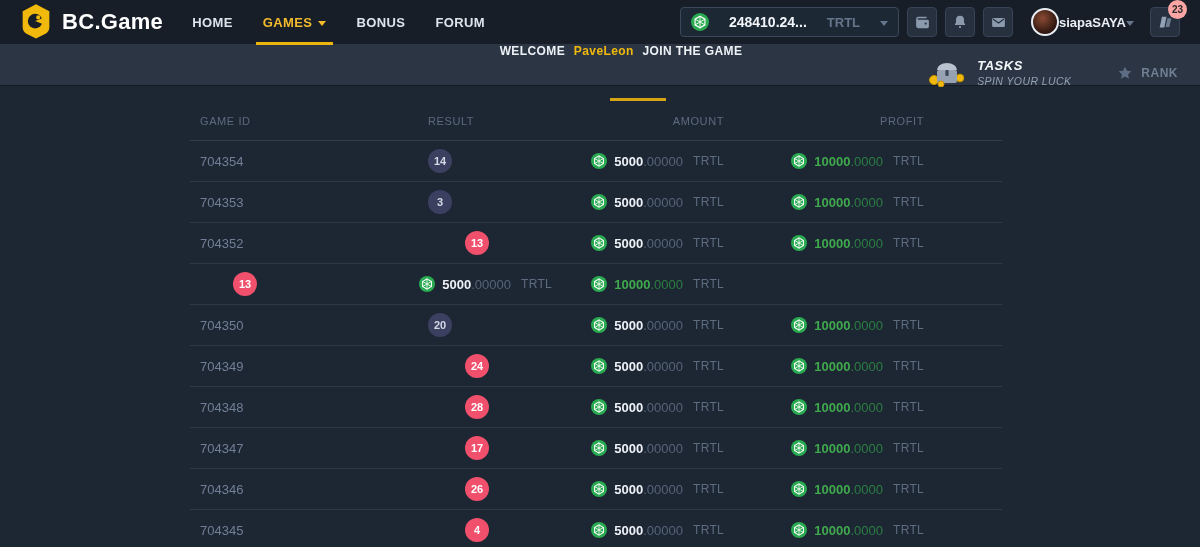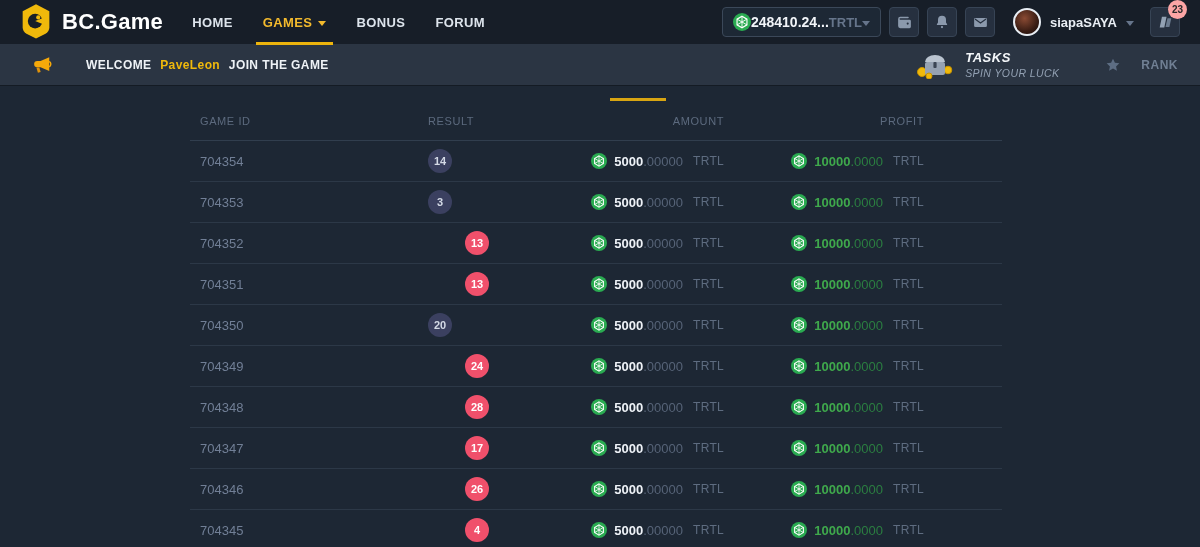--- a/index.html
+++ b/index.html
@@ -28,62 +28,62 @@
     content:""; position:absolute; left:8px; right:8px; bottom:-1px;
     height:3px; background:#edb40d;
   }
   .caret {
     display:inline-block; width:0; height:0;
     border-left:4px solid transparent; border-right:4px solid transparent;
     border-top:5px solid currentColor; margin-top:2px;
   }
   .topbar-right { margin-left:auto; display:flex; align-items:center; }
   .balance-pill {
-    height:30px; display:flex; align-items:center; gap:0;
+    height:30px; display:flex; align-items:center; gap:20px;
     padding:0 10px; background:#1d2835; border:1px solid #3b4859;
     border-radius:4px; cursor:pointer;
   }
   .balance-value { font-size:14px; font-weight:bold; color:#f2f5f9; }
   .balance-cur { font-size:13px; font-weight:bold; color:#66758b; }
   .balance-pill .caret { color:#66758b; }
   .icon-btn {
     width:30px; height:30px; margin-left:8px;
     background:#26303f; border:1px solid #374455; border-radius:4px;
     display:flex; align-items:center; justify-content:center; cursor:pointer;
     position:relative;
   }
-  .user-menu { display:flex; align-items:center; gap:9px; margin-left:18px; cursor:pointer; }
+  .user-menu { display:flex; align-items:center; margin-left:18px; cursor:pointer; }
   .avatar {
     width:28px; height:28px; border-radius:50%;
     border:2px solid #e8edf3;
     background:radial-gradient(circle at 40% 35%, #8a4a33, #3a1d14 60%, #120806);
   }
   .user-name { font-size:13px; font-weight:bold; color:#e9eef4; }
   .user-menu .caret { color:#66758b; }
   .chat-btn { margin-left:16px; }
   .chat-badge {
     position:absolute; top:-8px; right:-8px;
     min-width:19px; height:19px; border-radius:50%;
     background:#fca5a5; color:#2a2a2a;
     font-size:10px; font-weight:bold;
     display:flex; align-items:center; justify-content:center;
   }
   
   .banner {
     height:42px; background:#2b3543;
     display:flex; align-items:center; padding:0 22px 0 30px;
-    border-bottom:1px solid #141b24; position:relative; z-index:2;
+    border-bottom:1px solid #141b24; position:relative; z-index:2;flex-direction:column;
   }
   .welcome-text { margin-left:34px; font-size:12px; font-weight:bold; letter-spacing:.4px; color:#eef2f6; }
   .welcome-text .uname { color:#f0b90b; margin:0 5px; }
   .banner-right { margin-left:auto; display:flex; align-items:center; }
   .tasks-widget { display:flex; align-items:center; gap:12px; cursor:pointer; }
   .tasks-title { font-size:13px; font-weight:bold; font-style:italic; color:#f4f7fa; letter-spacing:.5px; }
   .tasks-sub { font-size:10.5px; font-style:italic; color:#93a1b3; letter-spacing:.4px; margin-top:2px; }
-  .rank-widget { display:flex; align-items:center; gap:20px; margin-left:46px; cursor:pointer; }
+  .rank-widget { display:flex; align-items:center; gap:8px; margin-left:46px; cursor:pointer; }
   .rank-label { font-size:12px; font-weight:bold; letter-spacing:.5px; color:#707f93; }
   
   main { position:relative; height:461px; }
   .tab-indicator {
     position:absolute; top:-3px; left:610px; width:56px; height:3px;
     background:#d8a512; z-index:4;
   }
   .bets-table { margin:15px 0 0 190px; width:812px; }
   .thead, .trow {
     display:grid; grid-template-columns:232px 130px 172px 200px;
@@ -302,21 +302,20 @@
               <circle cx="10" cy="10" r="10" fill="#2aab51"></circle>
               <path d="M10 3.6 L15.5 6.8 V13.2 L10 16.4 L4.5 13.2 V6.8 Z" fill="none" stroke="#fff" stroke-width="1.3"></path>
               <path d="M10 3.6 V16.4 M4.5 6.8 L15.5 13.2 M15.5 6.8 L4.5 13.2" stroke="#fff" stroke-width="1"></path>
             </svg>
             <span class="int">10000</span>
             <span class="dec">.0000</span>
             <span class="cur">TRTL</span>
           </div>
         </div>
         <div class="trow">
-          <div class="c-id">704351</div>
           <div class="c-result"><span class="badge red">13</span></div>
           <div class="c-num">
             <svg width="16" height="16" viewBox="0 0 20 20">
               <circle cx="10" cy="10" r="10" fill="#2aab51"></circle>
               <path d="M10 3.6 L15.5 6.8 V13.2 L10 16.4 L4.5 13.2 V6.8 Z" fill="none" stroke="#fff" stroke-width="1.3"></path>
               <path d="M10 3.6 V16.4 M4.5 6.8 L15.5 13.2 M15.5 6.8 L4.5 13.2" stroke="#fff" stroke-width="1"></path>
             </svg>
             <span class="int">5000</span>
             <span class="dec">.00000</span>
             <span class="cur">TRTL</span>

